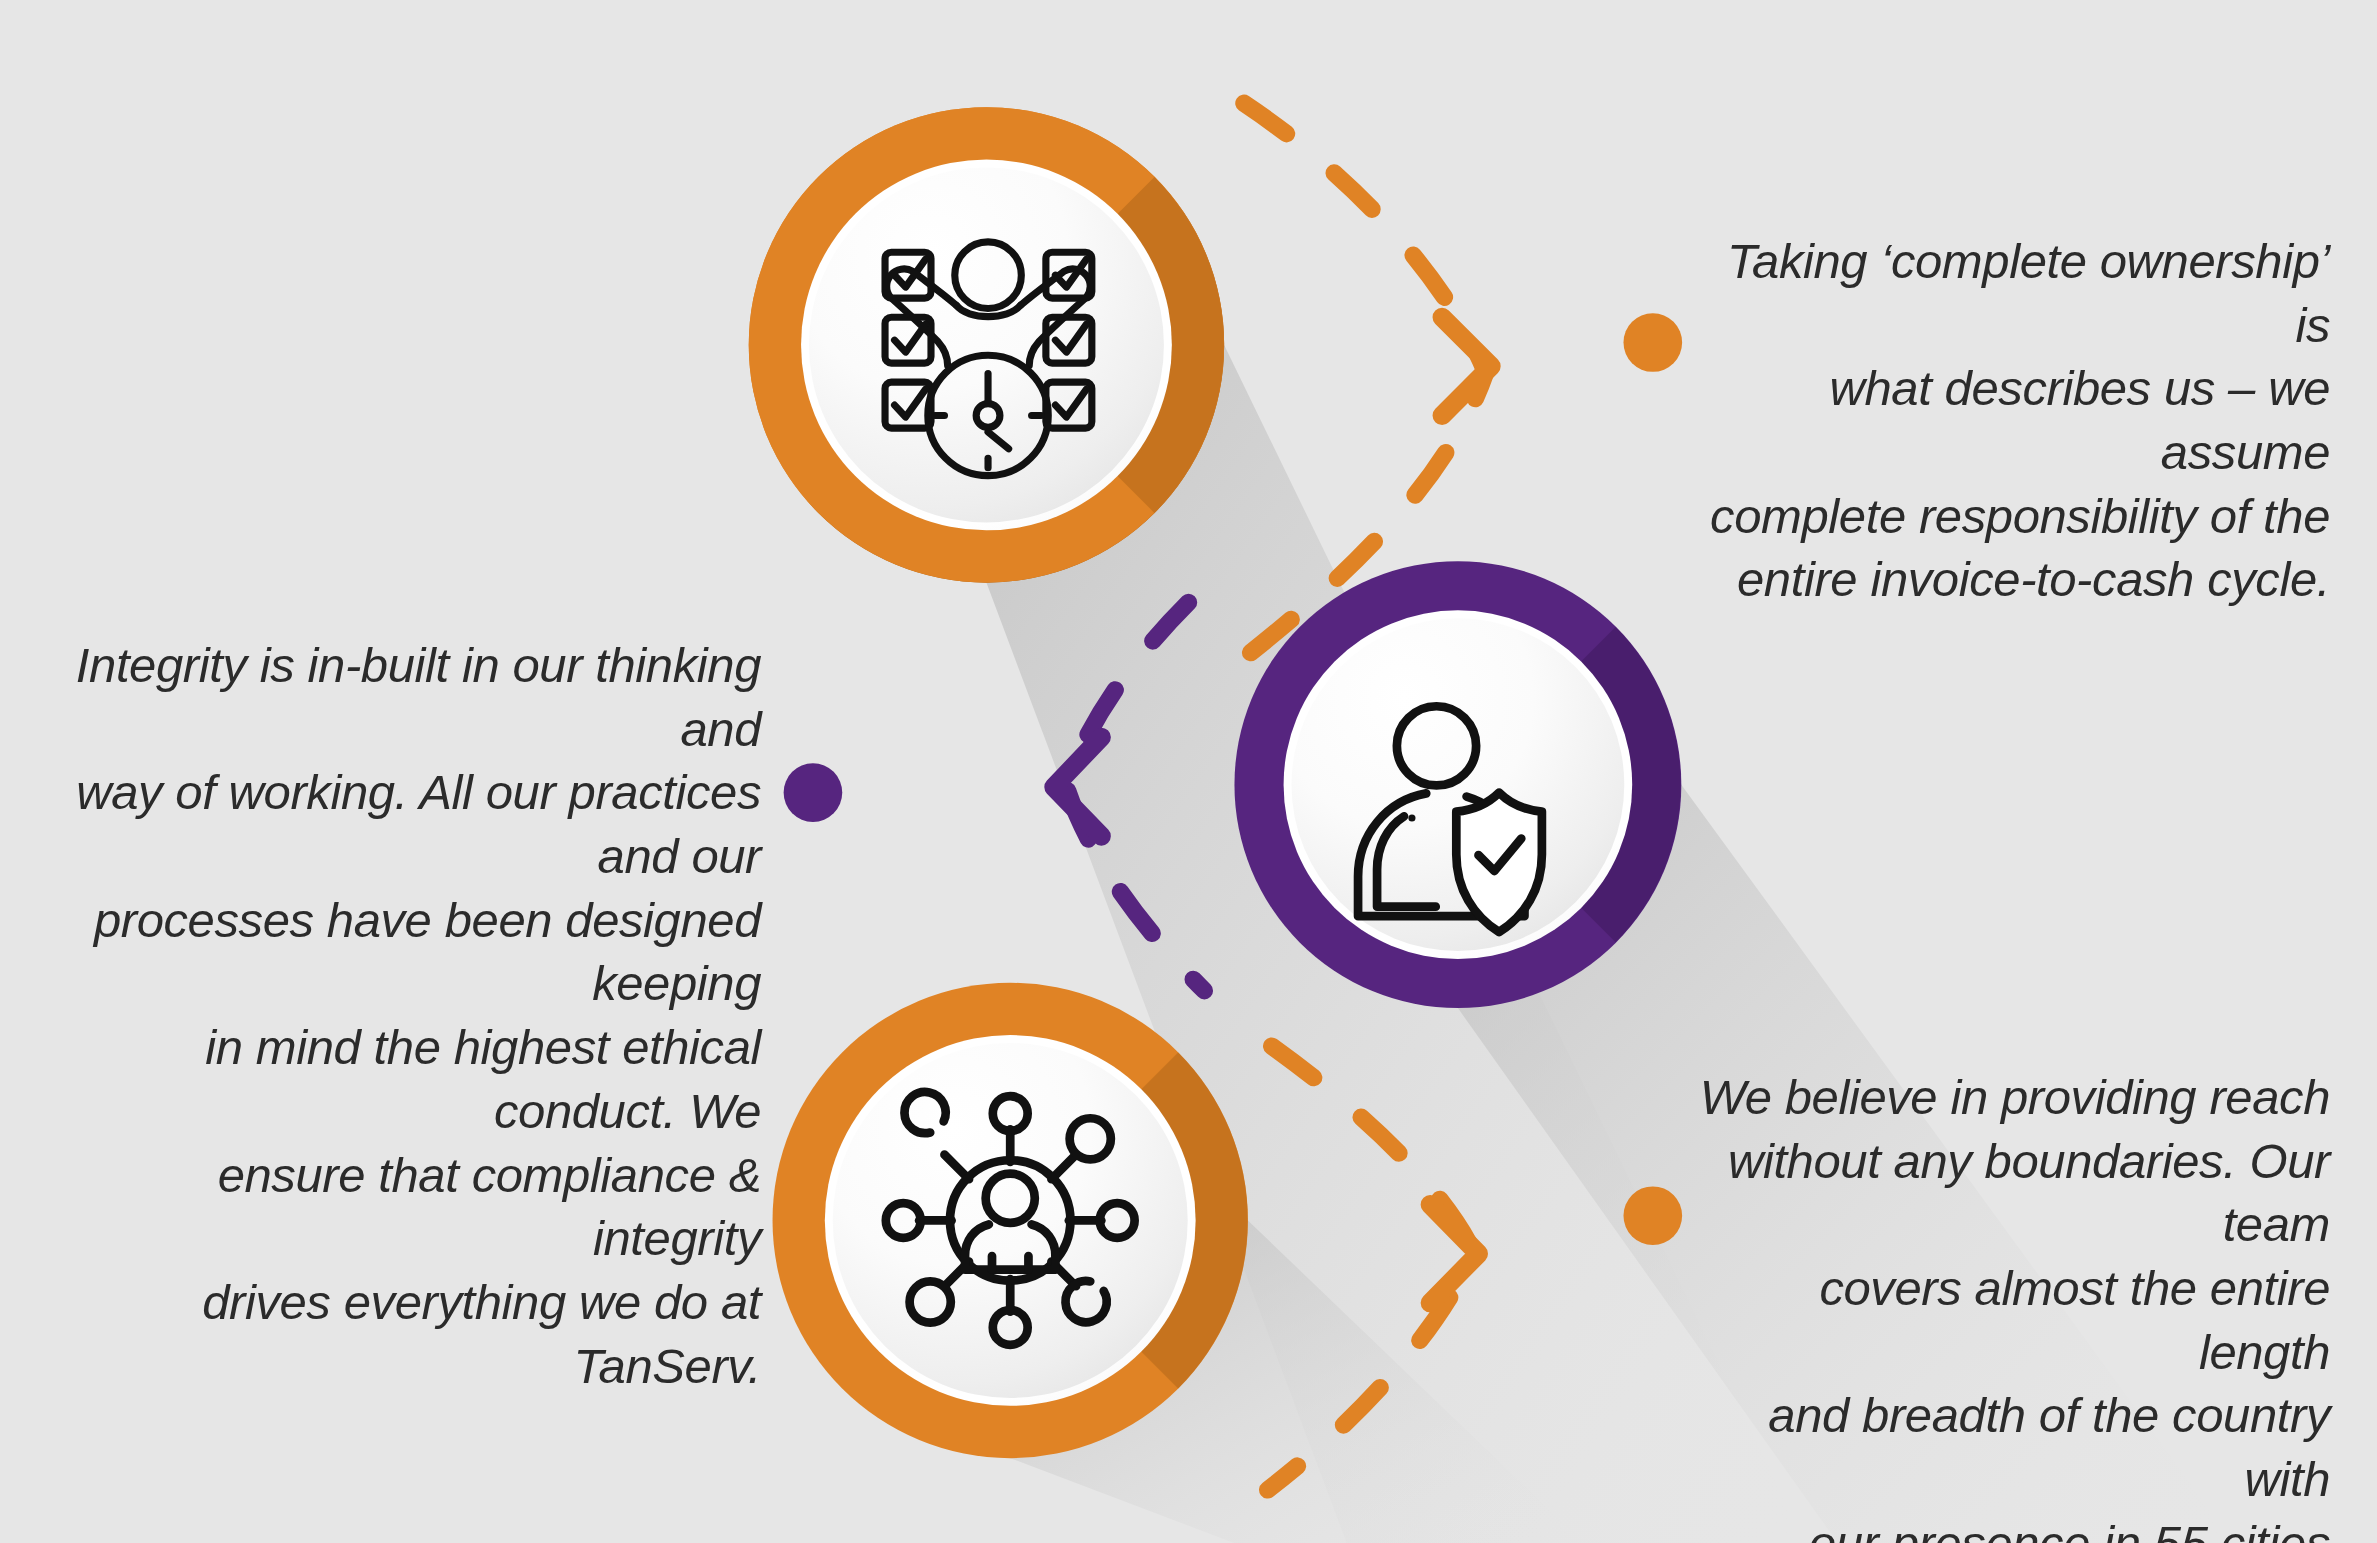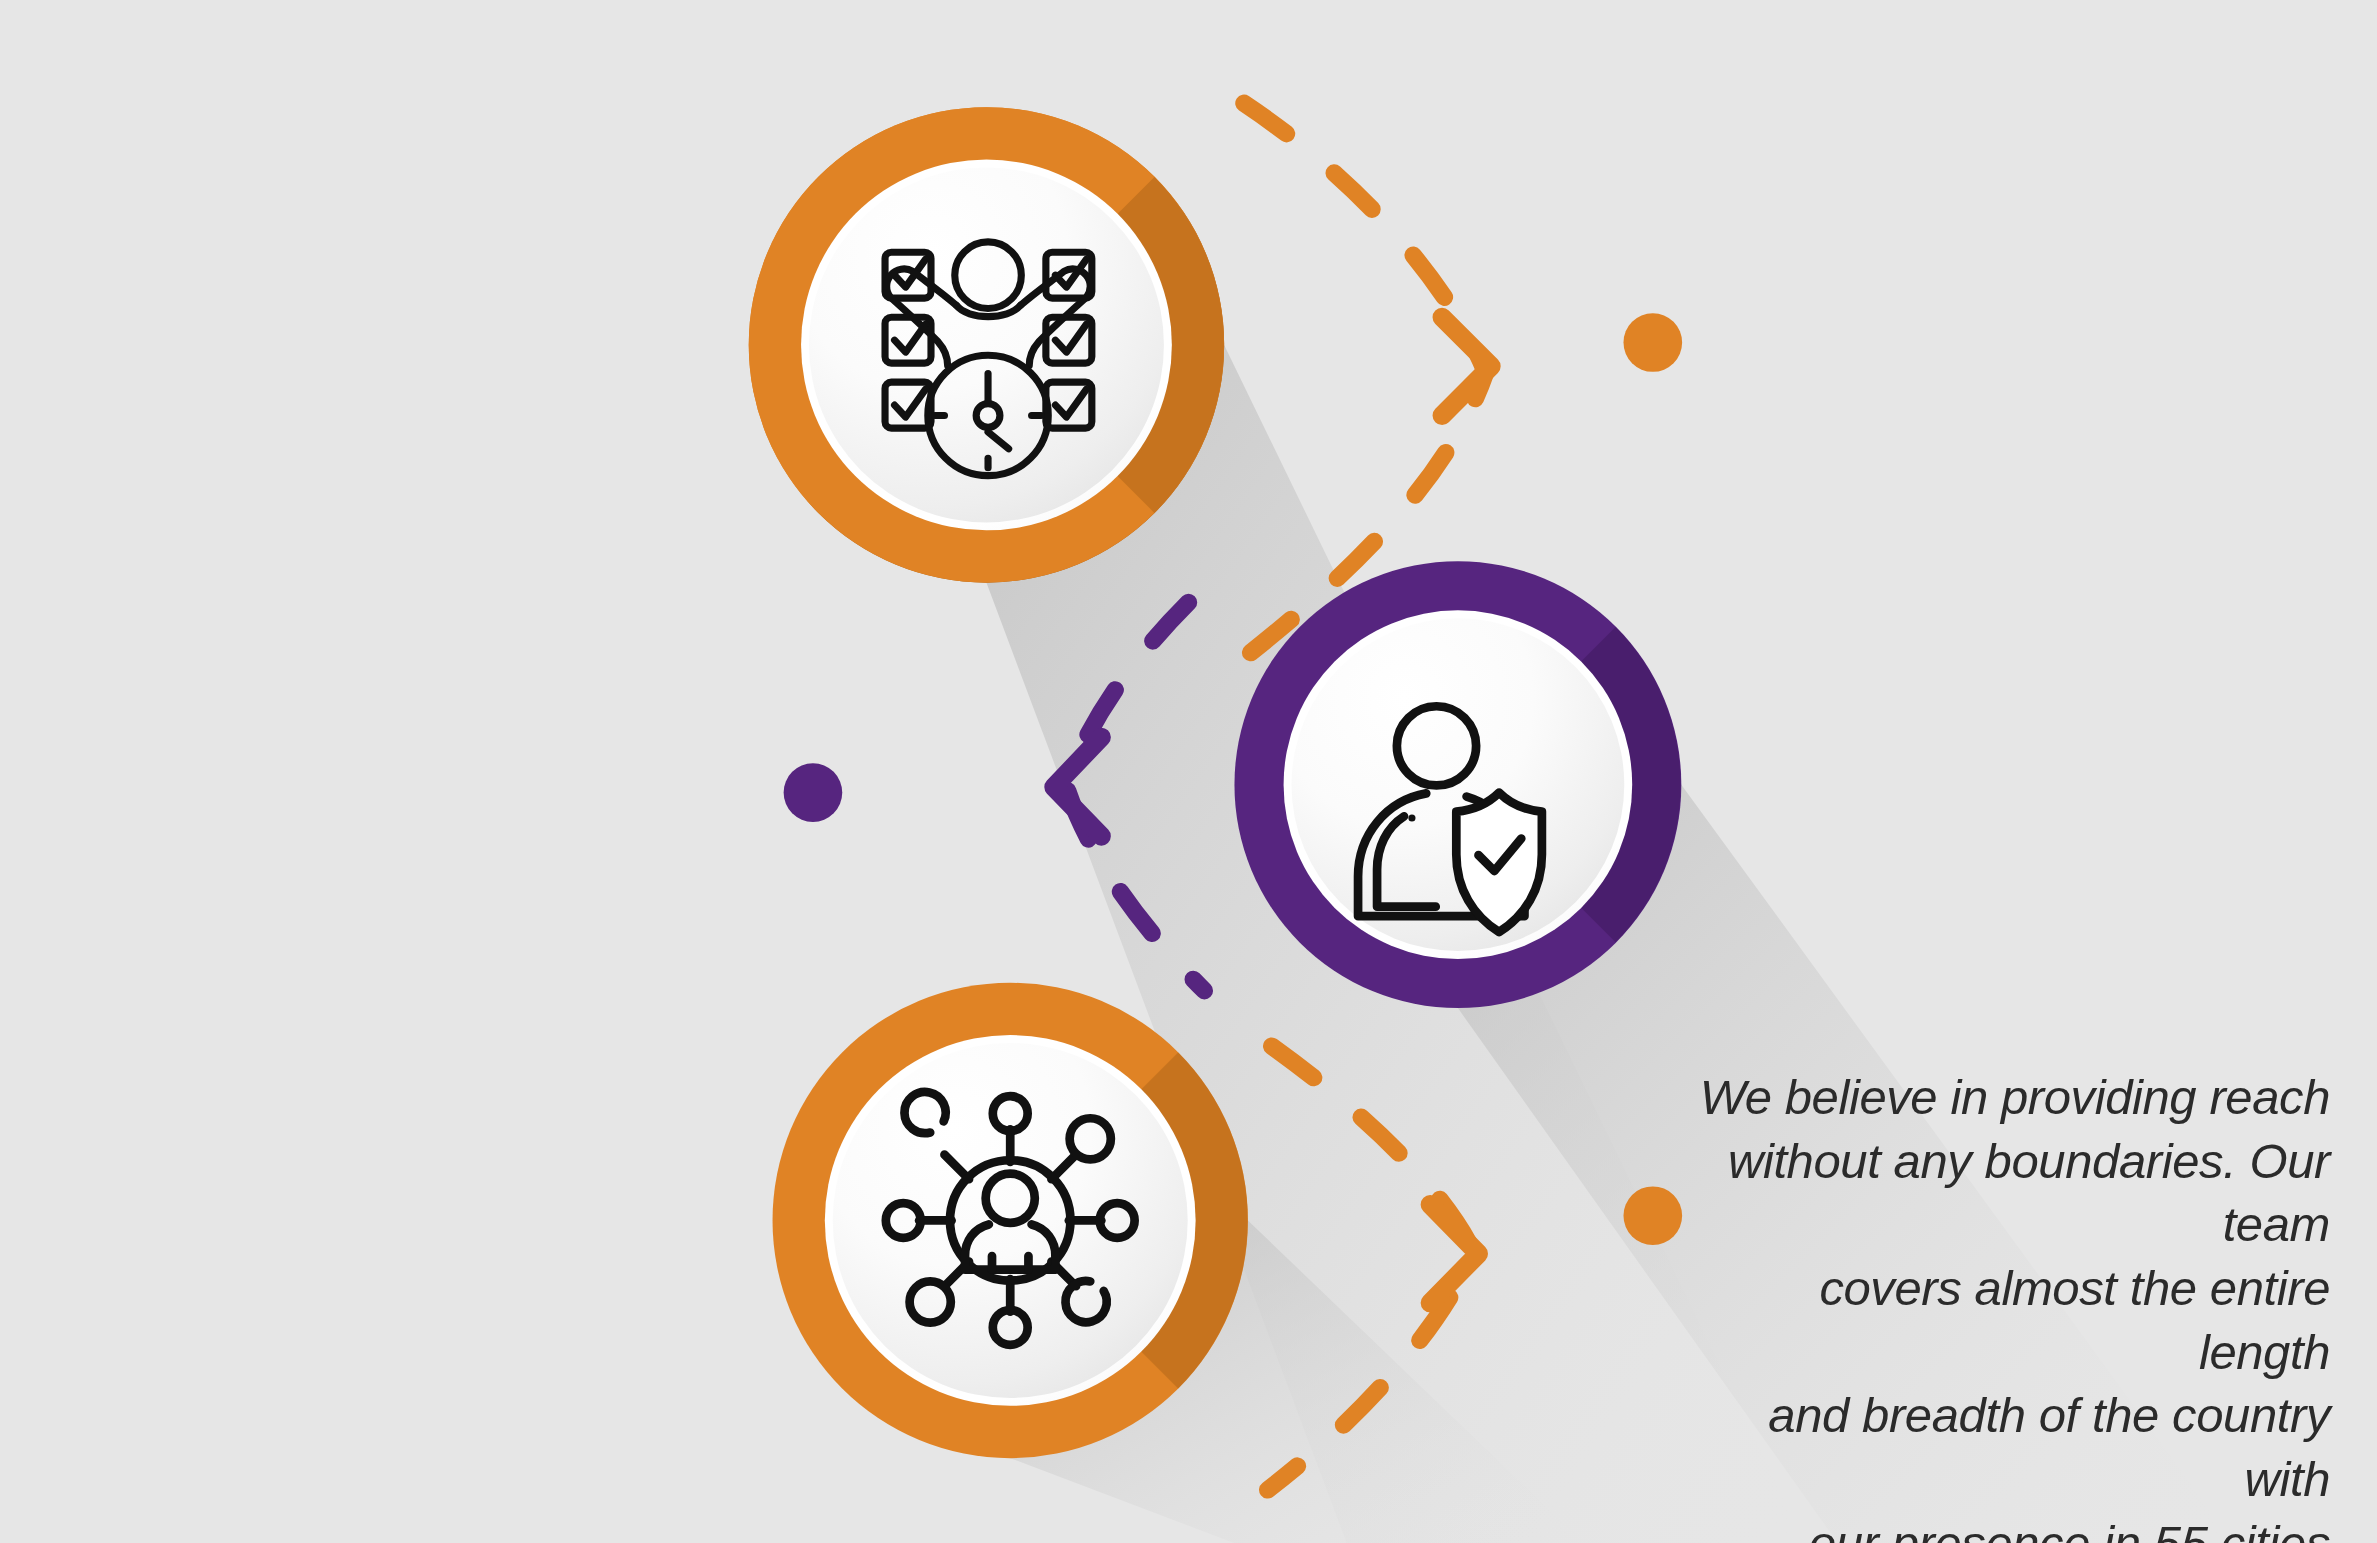--- a/index.html
+++ b/index.html
@@ -249,21 +249,31 @@
       <path d="M 1298 1602 L 1298 1585"></path>
     </g>
   </svg>
 
   <svg class="layer" viewBox="0 0 3000 1948">
     <circle cx="2086" cy="432" r="37" fill="#e08325"></circle>
     <circle cx="1026" cy="1000" r="37" fill="#56257f"></circle>
     <circle cx="2086" cy="1534" r="37" fill="#e08325"></circle>
   </svg>
 
-
+  <div class="caption cap-right" id="cap-ownership">Taking ‘complete ownership’ is
+what describes us – we assume
+complete responsibility of the
+entire invoice-to-cash cycle.</div>
+
+  <div class="caption cap-left" id="cap-integrity">Integrity is in-built in our thinking and
+way of working. All our practices and our
+processes have been designed keeping
+in mind the highest ethical conduct. We
+ensure that compliance &amp; integrity
+drives everything we do at TanServ.</div>
 
   <div class="caption cap-right" id="cap-reach">We believe in providing reach
 without any boundaries. Our team
 covers almost the entire length
 and breadth of the country with
 our presence in 55 cities</div>
 
 </div>
 
 

